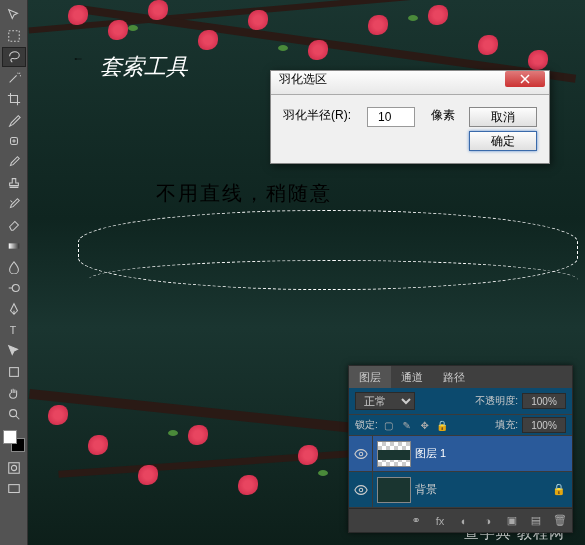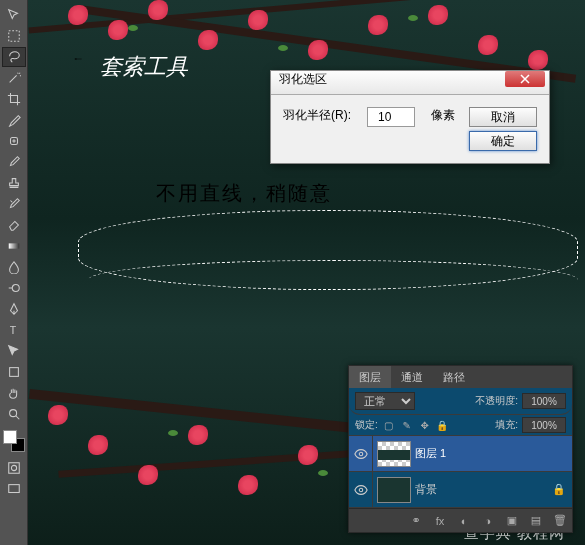--- a/index.html
+++ b/index.html
@@ -37,21 +37,21 @@
 .dialog-left { flex: 1; display: flex; align-items: flex-start; font-size: 12px; gap: 16px; }
 .dialog-input { width: 48px; height: 20px; border: 1px solid #999; background: #fff; font-size: 12px; padding: 0 10px; }
 .dialog-right { display: flex; flex-direction: column; gap: 4px; }
 .dialog-btn { width: 68px; height: 20px; background: linear-gradient(#fdfdfd, #e0e0e0); border: 1px solid #888; font-size: 12px; cursor: pointer; }
 .dialog-btn.primary { border: 1px solid #3a6aaa; box-shadow: 0 0 3px #5a8cd0; }
 
 .layers-panel { position: absolute; right: 12px; bottom: 12px; width: 225px; background: #0c4a6e; border: 1px solid #2a2a2a; box-shadow: 0 0 6px rgba(0,0,0,0.6); font-size: 11px; color: #ccc; }
 .panel-tabs { display: flex; background: #3f3f3f; height: 22px; }
 .panel-tab { padding: 4px 10px; font-size: 11px; }
 .panel-tab.active { background: #535353; }
-.panel-controls { display: flex; align-items: center; padding: 4px 6px; gap: 4px; border-bottom: 1px solid #3a3a3a; border-radius: 11px; }
+.panel-controls { display: flex; align-items: center; padding: 4px 6px; gap: 4px; border-bottom: 1px solid #3a3a3a; }
 .panel-select { background: #3f3f3f; border: 1px solid #2a2a2a; color: #ccc; font-size: 11px; padding: 1px 4px; width: 60px; height: 18px; }
 .panel-spin { background: #3f3f3f; border: 1px solid #2a2a2a; color: #ccc; font-size: 10px; width: 44px; height: 16px; display: flex; align-items: center; justify-content: center; }
 .panel-lock-row { display: flex; align-items: center; padding: 2px 6px; gap: 4px; border-bottom: 1px solid #3a3a3a; font-size: 10px; }
 .lock-icon { width: 14px; height: 14px; display: flex; align-items: center; justify-content: center; color: #aaa; }
 
 .layer-row { display: flex; align-items: center; height: 36px; border-bottom: 1px solid #3a3a3a; }
 .layer-row.selected { background: #2a5a9a; color: #fff; }
 .layer-eye { width: 24px; display: flex; align-items: center; justify-content: center; border-right: 1px solid #3a3a3a; height: 100%; }
 .layer-thumb { width: 34px; height: 26px; margin: 0 4px; border: 1px solid #888; background: #1a3530; position: relative; }
 .layer-thumb.trans { background: repeating-conic-gradient(#ccc 0 25%, #fff 0 50%) 0 0/8px 8px; }

